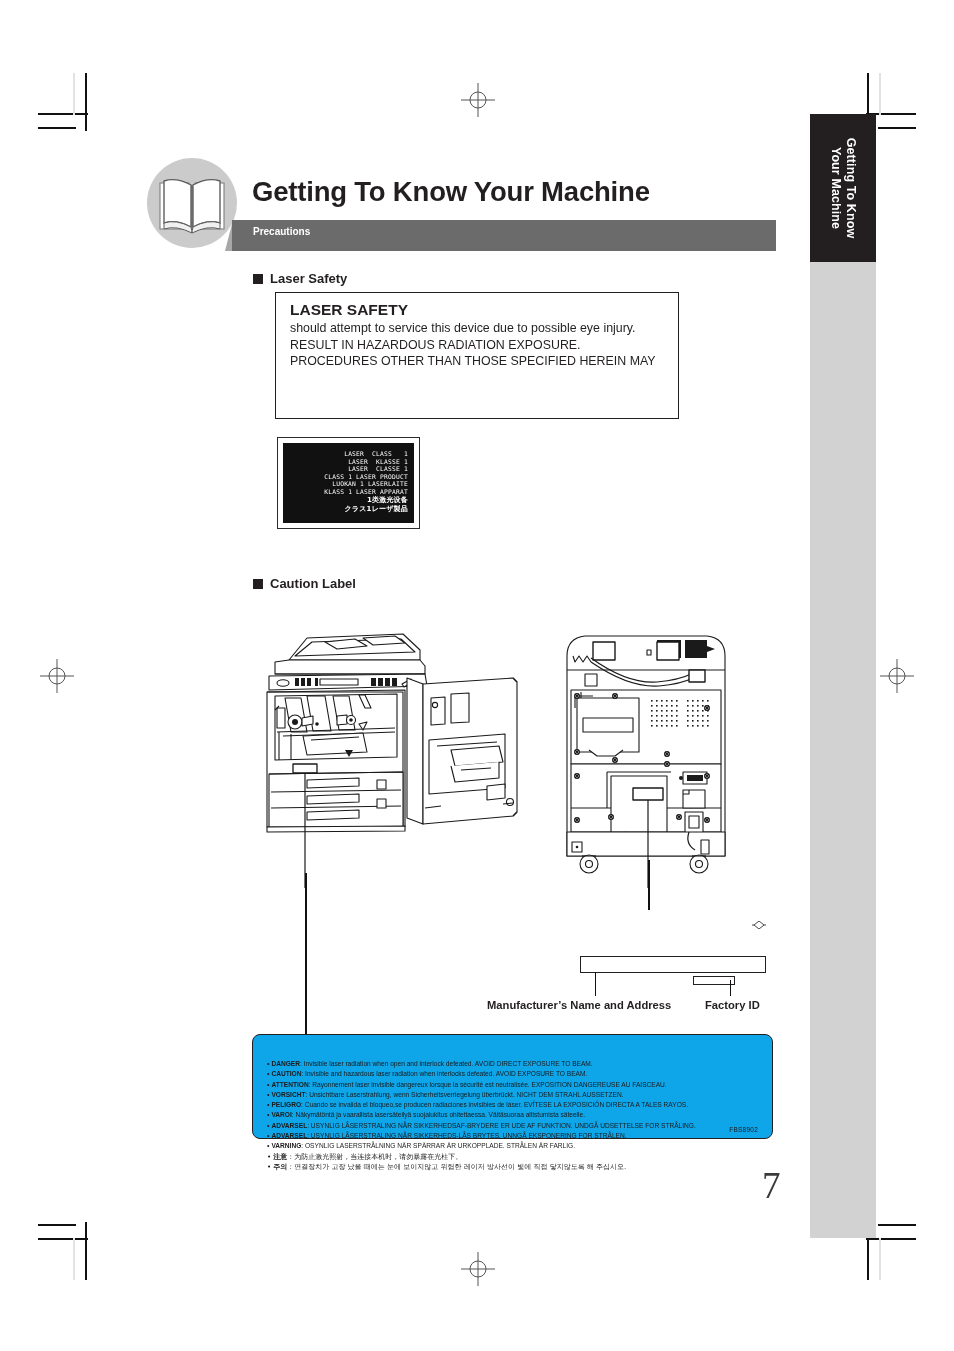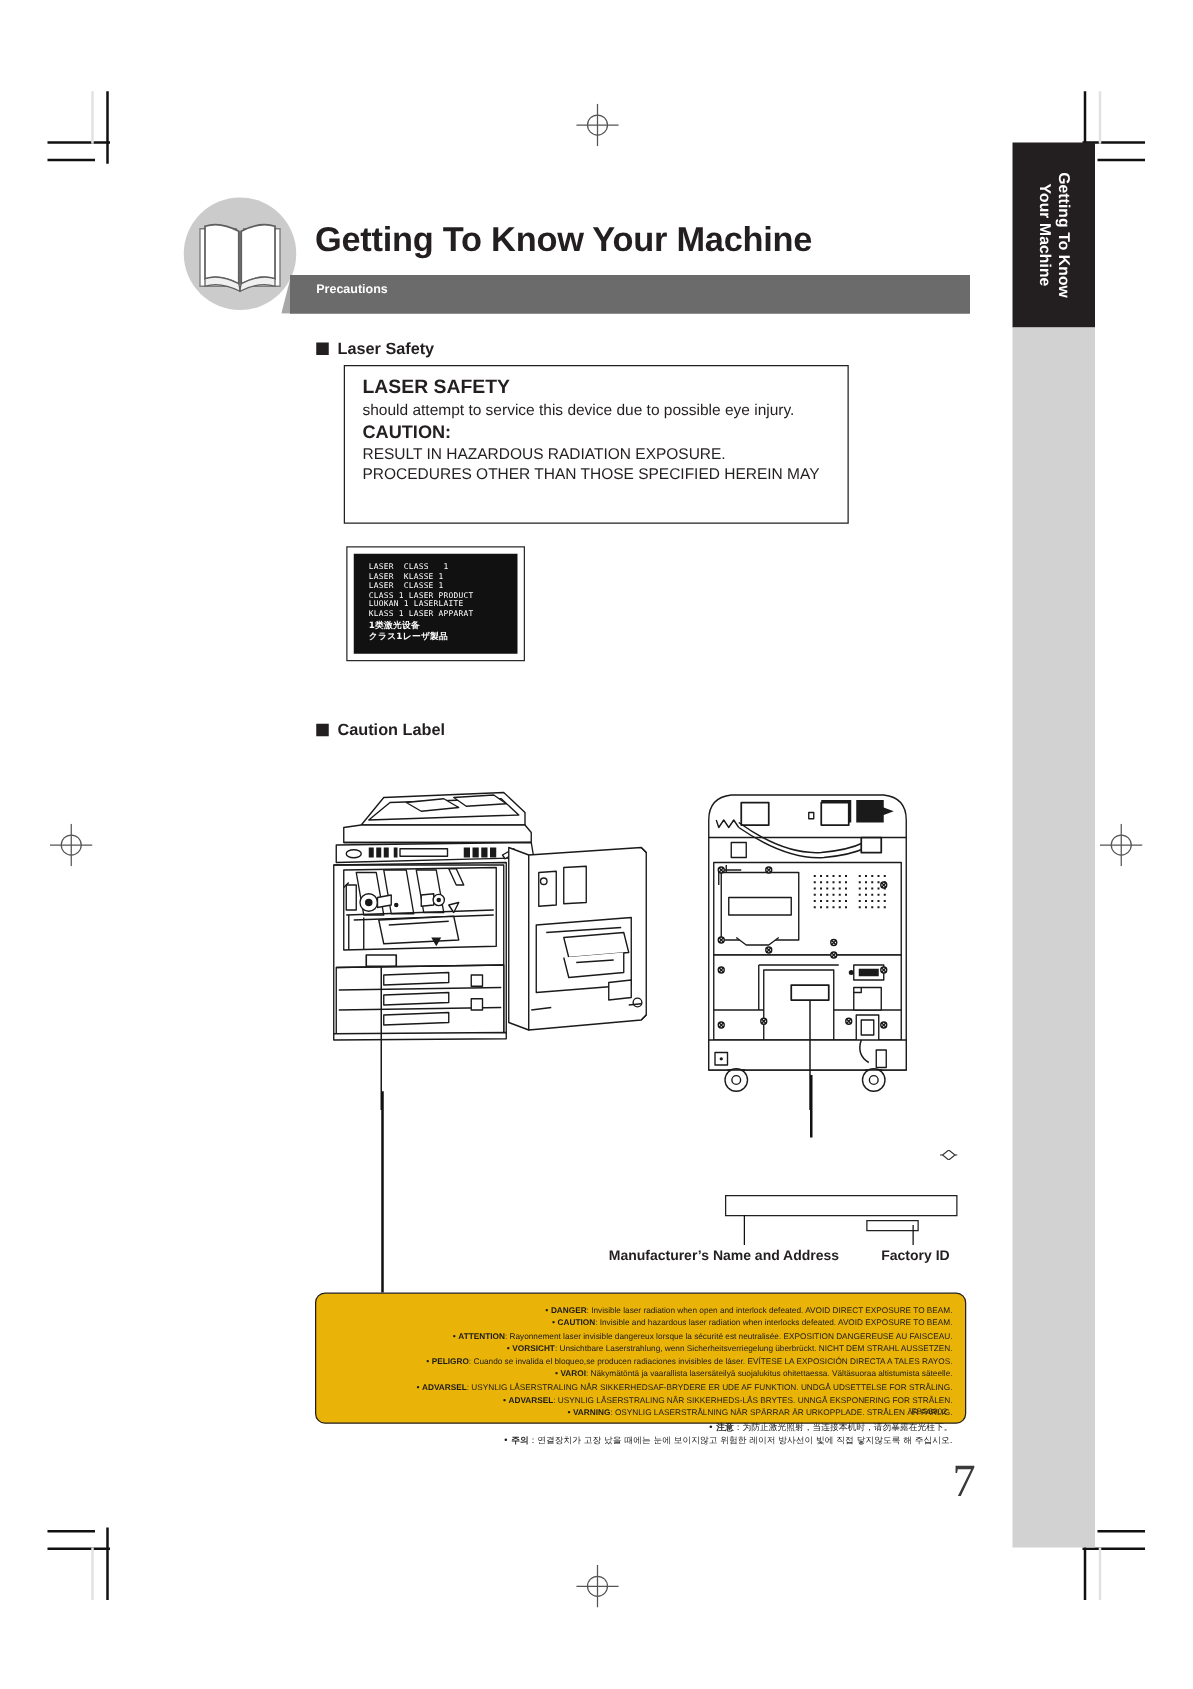--- a/index.html
+++ b/index.html
@@ -162,20 +162,21 @@
     border: 1px solid #2b2b2b;
     box-sizing: border-box;
     padding: 5px;
   }
   .plate-inner {
     width: 100%;
     height: 100%;
     background: #111111;
     box-sizing: border-box;
     padding: 7px 6px 5px 12px;
+    text-align: right;
   }
   .plate-inner div {
     color: #ffffff;
     font-family: "DejaVu Sans Mono", monospace;
     font-size: 6.3px;
     line-height: 7.6px;
     letter-spacing: 0.2px;
     white-space: pre;
   }
   .plate-inner div.cjk {
@@ -244,23 +245,22 @@
   
   .warn-label {
     position: absolute;
     left: 252px;
     top: 1034px;
     width: 521px;
     height: 105px;
     border: 1.4px solid #231f20;
     border-radius: 8px;
     box-sizing: border-box;
-    background: #eab308;
-    padding: 9px 10px 0 14px;
-    text-align: right;
+    background: #0ea5e9;
+    padding: 24px 10px 0 14px;
   }
   .warn-line {
     font-size: 6.6px;
     line-height: 10.3px;
     color: #1a1a1a;
     white-space: nowrap;
   }
   .warn-line .bullet {
     color: #1a1a1a;
     font-size: 7px;
@@ -373,21 +373,20 @@
   <div class="section-bar-text">Precautions</div>
 
   <div class="subhead" style="left:253px;top:271px;">
     <span class="sq"></span>
     <span>Laser Safety</span>
   </div>
 
   <div class="laser-box">
     <div class="ttl">LASER SAFETY</div>
     <div class="body">should attempt to service this device due to possible eye injury.</div>
-    <div class="ttl" style="font-size:14.5px;line-height:18px;">CAUTION:</div>
     <div class="body">RESULT IN HAZARDOUS RADIATION EXPOSURE.</div>
     <div class="body">PROCEDURES OTHER THAN THOSE SPECIFIED HEREIN MAY</div>
   </div>
 
   <div class="plate-outer">
     <div class="plate-inner">
       <div>LASER  CLASS   1</div>
       <div>LASER  KLASSE 1</div>
       <div>LASER  CLASSE 1</div>
       <div>CLASS 1 LASER PRODUCT</div>

